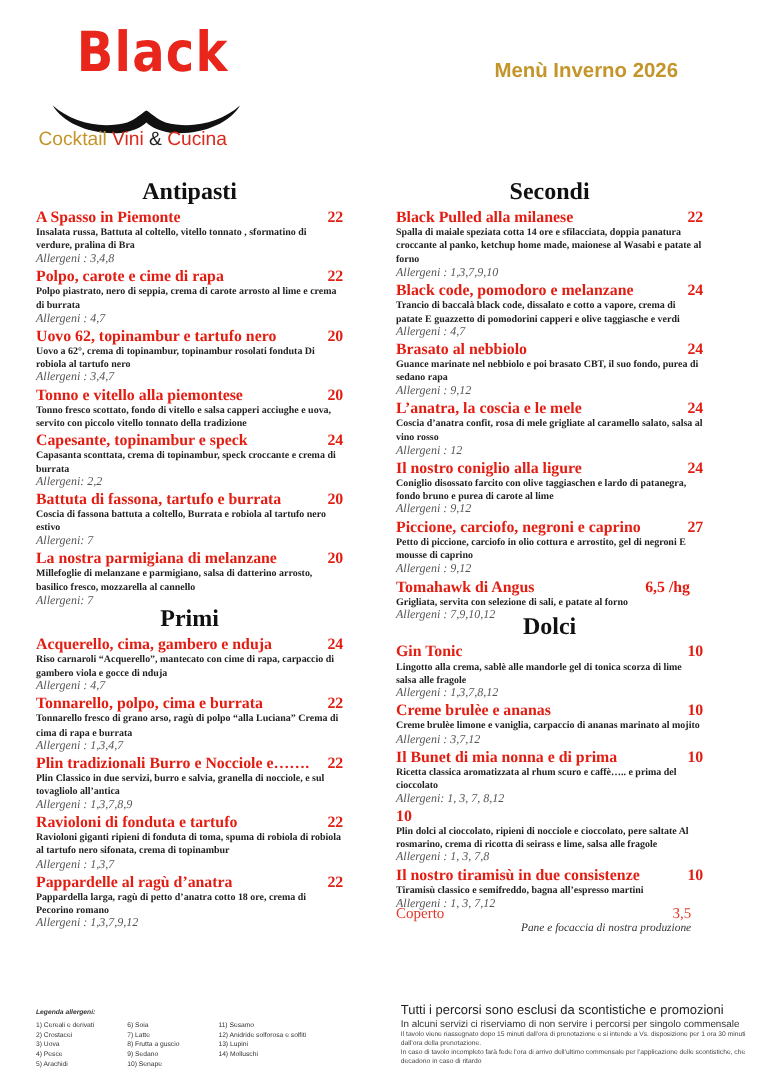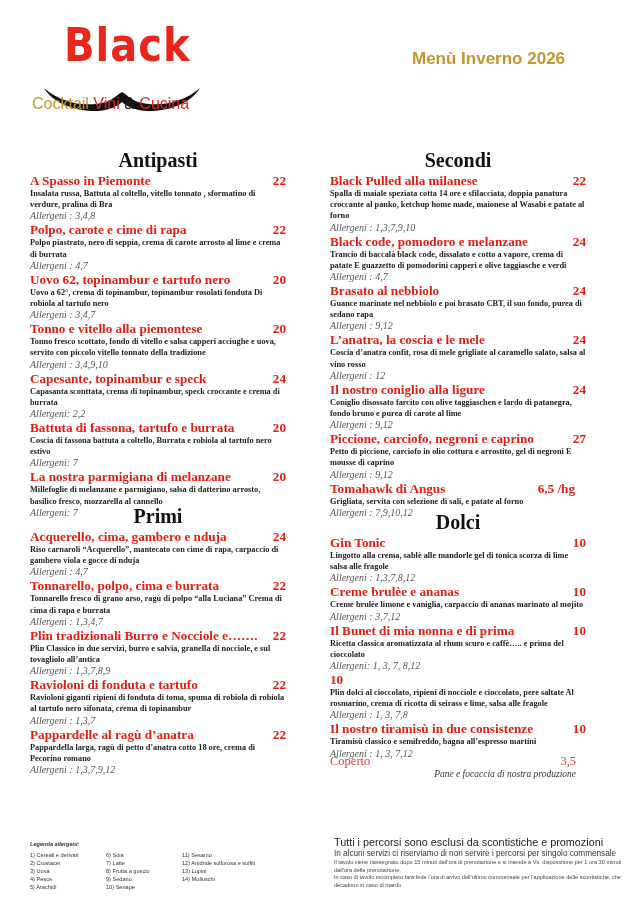--- a/index.html
+++ b/index.html
@@ -1,20 +1,20 @@
 <!DOCTYPE html>
 <html><head>
 <meta charset="utf-8">
 <style>
   html, body { margin: 0; padding: 0; background: #ffffff; }
   body { width: 640px; height: 905px; position: relative; overflow: hidden; font-family: "Liberation Serif", serif; color: #111; }
   .logo { position: absolute; left: 30px; top: 18px; width: 190px; height: 115px; }
   .logo-word { position: absolute; left: 34px; top: 0px; font-family: "DejaVu Sans", sans-serif; font-weight: bold; font-size: 40px; color: #e8261c; letter-spacing: 1px; transform: scaleY(1.15); transform-origin: top left; }
   .mustache { position: absolute; left: 12px; top: 62px; width: 160px; height: 34px; }
-  .logo-tag { position: absolute; left: 2px; top: 77px; font-family: "Liberation Sans", sans-serif; font-size: 16px; white-space: nowrap; }
+  .logo-tag { position: absolute; left: 2px; top: 90px; font-family: "Liberation Sans", sans-serif; font-size: 16px; white-space: nowrap; }
   .tag-gold { color: #c4952a; }
   .tag-red { color: #d92a1c; }
   .tag-black { color: #222; }
   .menu-title { position: absolute; left: 412px; top: 49px; font-family: "Liberation Sans", sans-serif; font-size: 17px; font-weight: bold; color: #c4952a; }
 
   .col { position: absolute; width: 256px; }
   .col-left { left: 30px; }
   .col-right { left: 330px; }
   .section-title { text-align: center; font-weight: bold; font-size: 20px; line-height: 22px; margin: 0 0 2px 0; color: #111; }
   .item { margin: 0; }
@@ -78,21 +78,20 @@
         </div>
         <div class="item-desc">Uovo a 62°, crema di topinambur, topinambur rosolati fonduta Di robiola al tartufo nero</div>
         <div class="item-all">Allergeni :  3,4,7</div>
       </div>
       <div class="item">
         <div class="item-head">
           <span>Tonno e vitello alla piemontese</span>
           <span>20</span>
         </div>
         <div class="item-desc">Tonno fresco scottato, fondo di vitello e salsa capperi acciughe e uova, servito con piccolo vitello tonnato della tradizione</div>
-        <div class="item-all">Allergeni : 3,4,9,10</div>
       </div>
       <div class="item">
         <div class="item-head">
           <span>Capesante, topinambur e speck</span>
           <span>24</span>
         </div>
         <div class="item-desc">Capasanta sconttata, crema di topinambur, speck croccante e crema di burrata</div>
         <div class="item-all">Allergeni: 2,2</div>
       </div>
       <div class="item">

